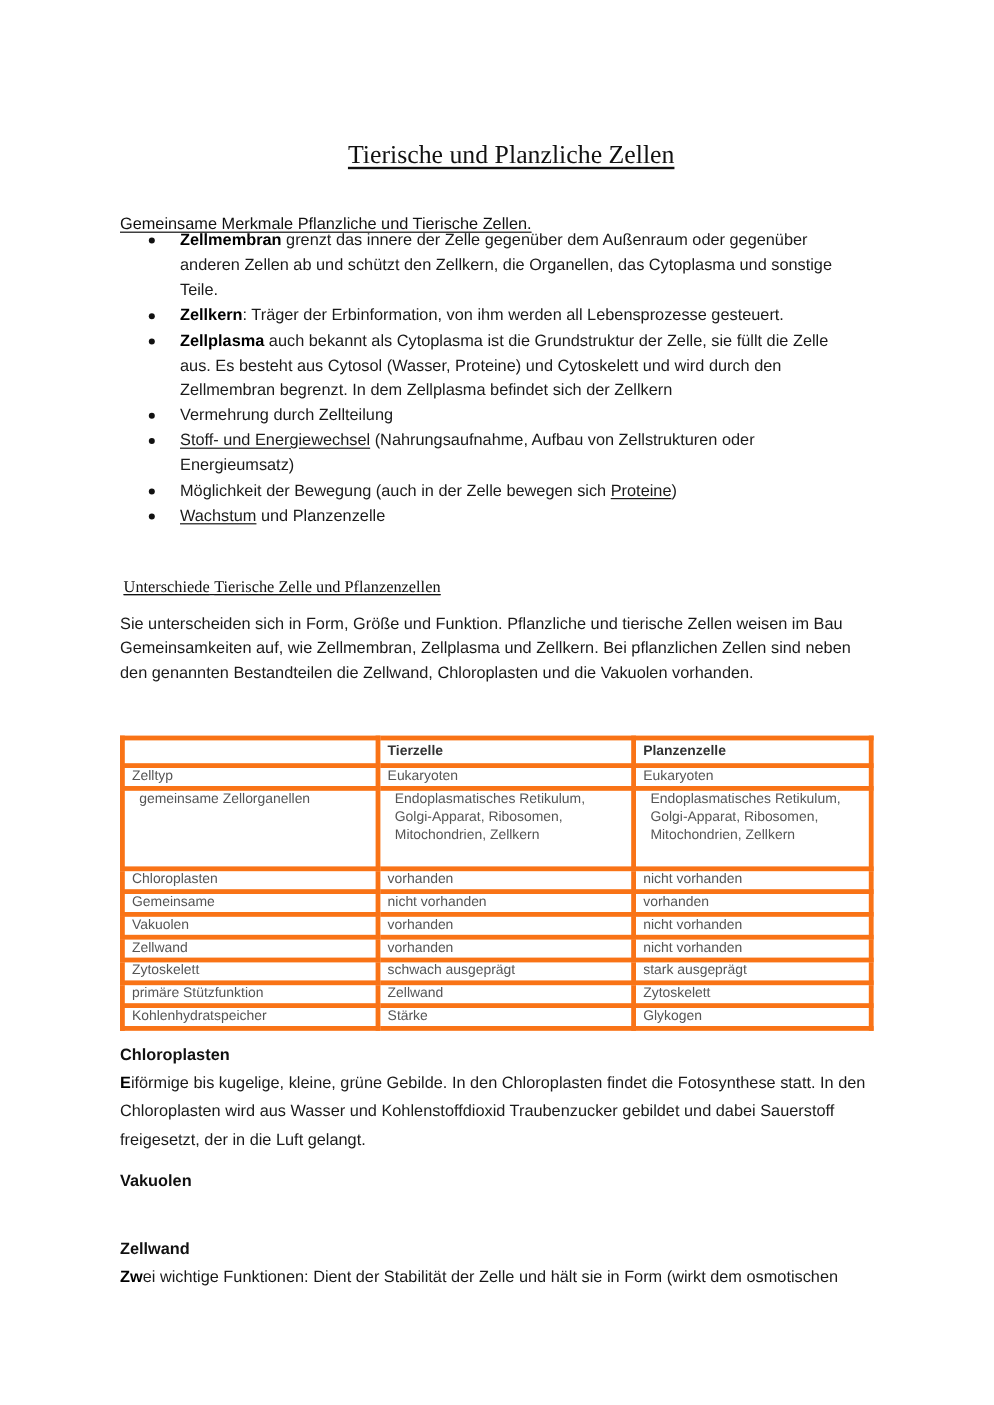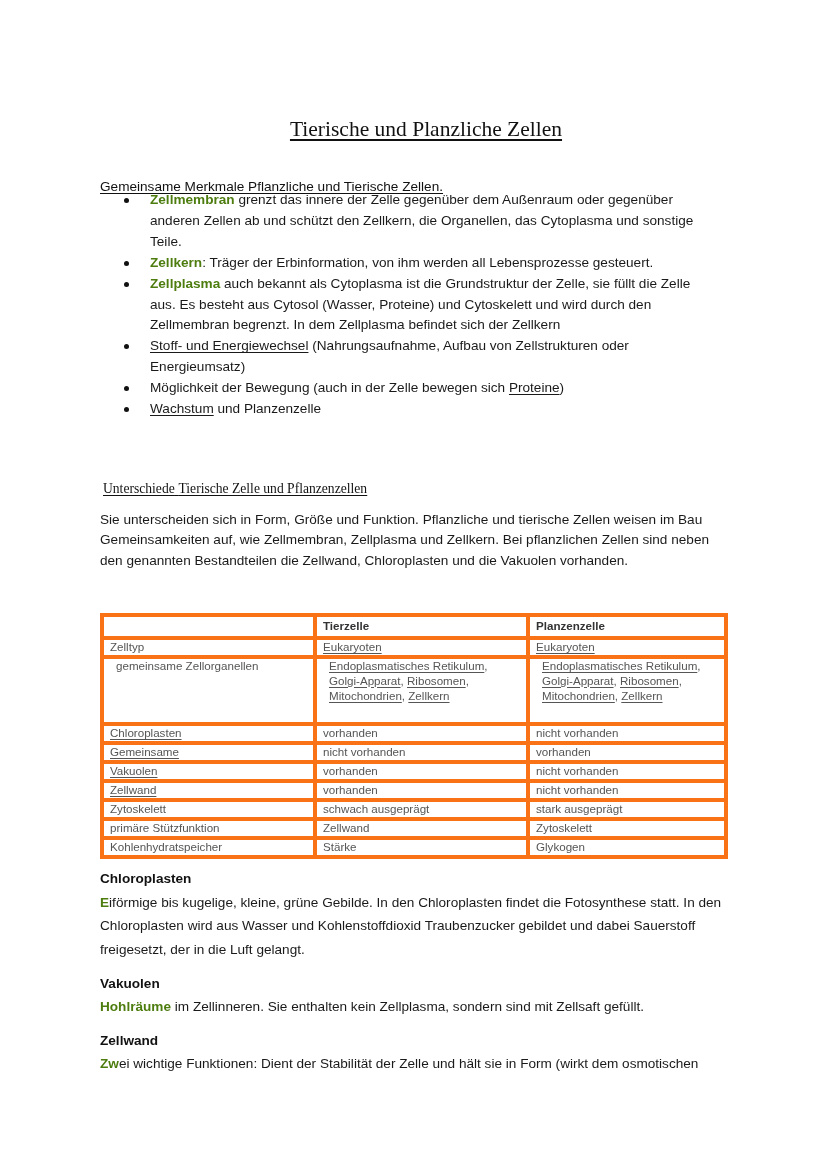--- a/index.html
+++ b/index.html
@@ -22,53 +22,54 @@
     }
     .sec-head span { text-decoration: underline; font-family: Liberation Serif, serif; }
     ul.bullets {
       position: absolute; left: 100px; top: 190px; width: 610px; margin: 0; padding: 0; list-style: none;
       font-size: 13.6px; line-height: 20.9px;
     }
     ul.bullets li { position: relative; padding-left: 50px; }
     ul.bullets li::before {
       content: ""; position: absolute; left: 24px; top: 8px; width: 5px; height: 5px; border-radius: 50%; background: #111;
     }
-    .b { font-weight: bold; color: #4d7c0f; }
+    .b { font-weight: bold; color: #000000; }
     .u { text-decoration: underline; text-underline-offset: 2px; }
     .para {
       position: absolute; left: 100px; width: 630px; font-size: 13.6px; line-height: 20.4px; margin: 0;
     }
     table.cmp {
       position: absolute; left: 100px; top: 613px; width: 628px; border-collapse: collapse;
       font-size: 11.6px; color: #555; table-layout: fixed;
     }
     table.cmp td {
       border: 4px solid #f97316; padding: 0 6px; vertical-align: top; line-height: 14.8px;
       height: 15px;
     }
     table.cmp td.c1 { width: 197px; }
     table.cmp td.c2 { width: 197px; }
     table.cmp tr.hdr td { height: 18px; font-weight: bold; color: #333; line-height: 16px; padding-top: 1px; }
     table.cmp tr.tall td { height: 63px; padding-left: 12px; }
-    table.cmp .lnk { text-decoration: underline; text-underline-offset: 2px; }
+    table.cmp .lnk { text-underline-offset: 2px; }
     .sub-title { position: absolute; left: 100px; font-size: 13.6px; font-weight: bold; color: #111; }
   </style>
 </head>
 <body>
 
 <div class="page">
 
   <div class="title">Tierische und Planzliche Zellen</div>
 
   <div class="sec-head" style="top:159px;margin-top:20px;">Gemeinsame Merkmale Pflanzliche und Tierische Zellen.</div>
 
   <ul class="bullets">
     <li><span class="b">Zellmembran</span><span> grenzt das innere der Zelle gegenüber dem Außenraum oder gegenüber anderen Zellen ab und schützt den Zellkern, die Organellen, das Cytoplasma und sonstige Teile.</span></li>
     <li><span class="b">Zellkern</span><span>: Träger der Erbinformation, von ihm werden all Lebensprozesse gesteuert.</span></li>
     <li><span class="b">Zellplasma</span><span> auch bekannt als Cytoplasma ist die Grundstruktur der Zelle, sie füllt die Zelle aus. Es besteht aus Cytosol (Wasser, Proteine) und Cytoskelett und wird durch den Zellmembran begrenzt. In dem Zellplasma befindet sich der Zellkern</span></li>
+    <li><span>Vermehrung durch Zellteilung</span></li>
     <li><span class="u">Stoff- und Energiewechsel</span><span> (Nahrungsaufnahme, Aufbau von Zellstrukturen oder Energieumsatz)</span></li>
     <li><span>Möglichkeit der Bewegung (auch in der Zelle bewegen sich </span><span class="u">Proteine</span><span>)</span></li>
     <li><span class="u">Wachstum</span><span> und Planzenzelle</span></li>
   </ul>
 
   <div class="sec-head" style="top:481px; left:103px;">
     <span>Unterschiede</span> <span>Tierische Zelle und Pflanzenzellen</span>
   </div>
 
   <p class="para" style="top:510px;">Sie unterscheiden sich in Form, Größe und Funktion. Pflanzliche und tierische Zellen weisen im Bau Gemeinsamkeiten auf, wie Zellmembran, Zellplasma und Zellkern. Bei pflanzlichen Zellen sind neben den genannten Bestandteilen die Zellwand, Chloroplasten und die Vakuolen vorhanden.</p>
@@ -133,18 +134,17 @@
       <td>Stärke</td>
       <td>Glykogen</td>
     </tr>
   </tbody>
     </table>
 
   <div class="sub-title" style="top:871px;">Chloroplasten</div>
   <p class="para" style="top:891px; line-height:23.4px;"><span class="b">E</span><span>iförmige bis kugelige, kleine, grüne Gebilde.  In den Chloroplasten  findet die Fotosynthese statt. In den Chloroplasten wird aus Wasser und Kohlenstoffdioxid Traubenzucker gebildet und dabei Sauerstoff freigesetzt, der in die Luft gelangt.</span></p>
 
   <div class="sub-title" style="top:976px;">Vakuolen</div>
-  <p class="para" style="top:997px;"><span class="b">Hohlräume</span><span> im Zellinneren.  Sie enthalten kein Zellplasma, sondern sind mit Zellsaft gefüllt.</span></p>
 
   <div class="sub-title" style="top:1033px;">Zellwand</div>
   <p class="para" style="top:1054px; width:640px;"><span class="b">Zw</span><span>ei wichtige Funktionen: Dient der Stabilität der Zelle und hält sie in Form (wirkt dem osmotischen</span></p>
 
 </div>
 
 </body></html>

